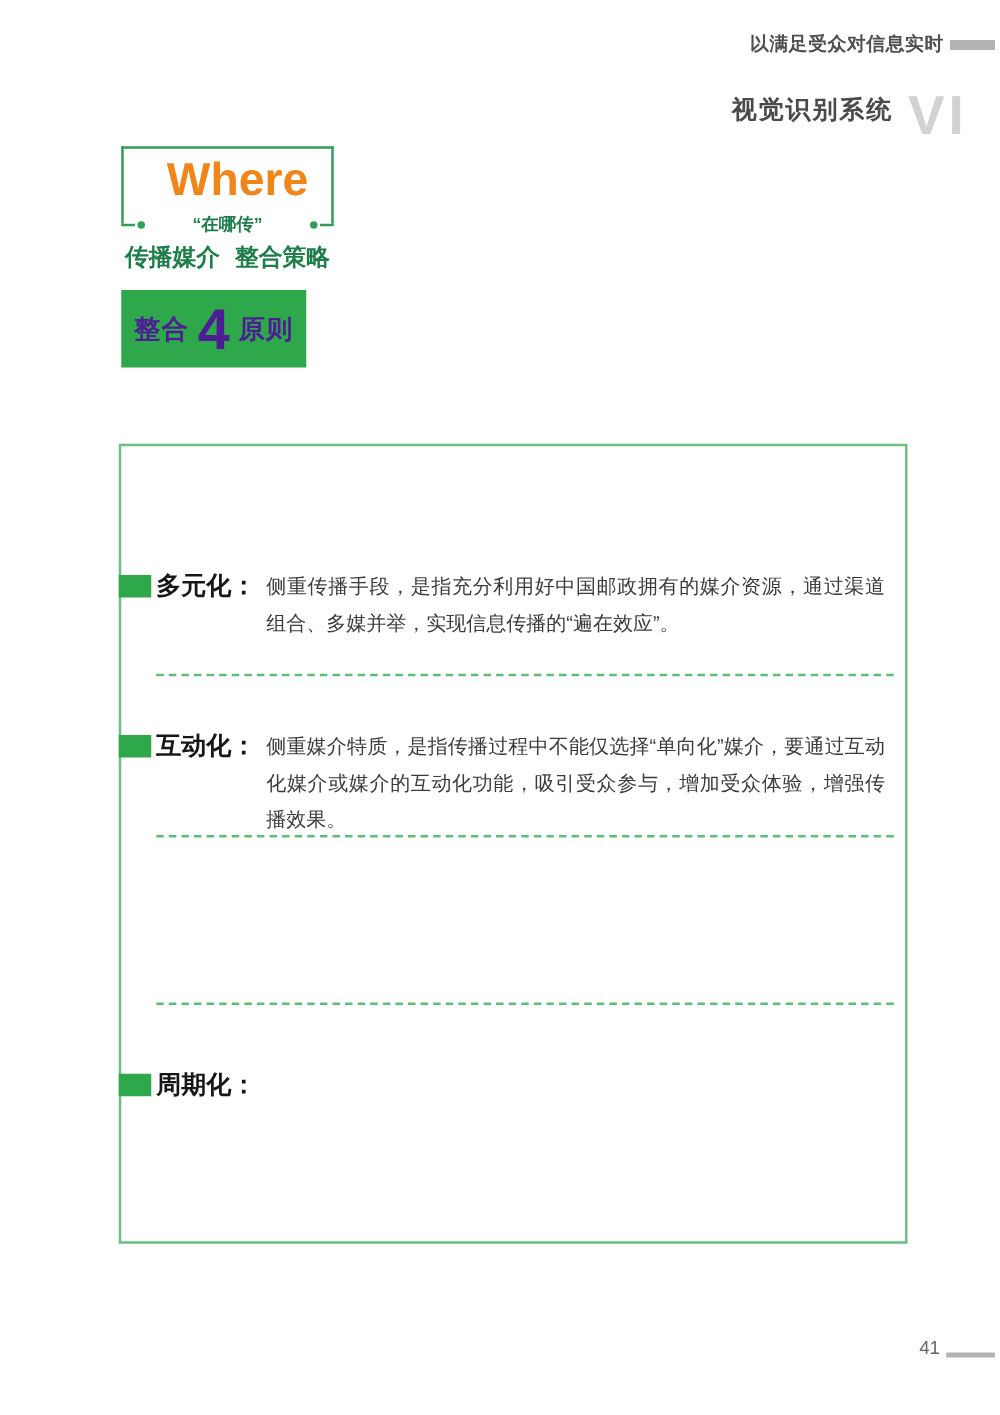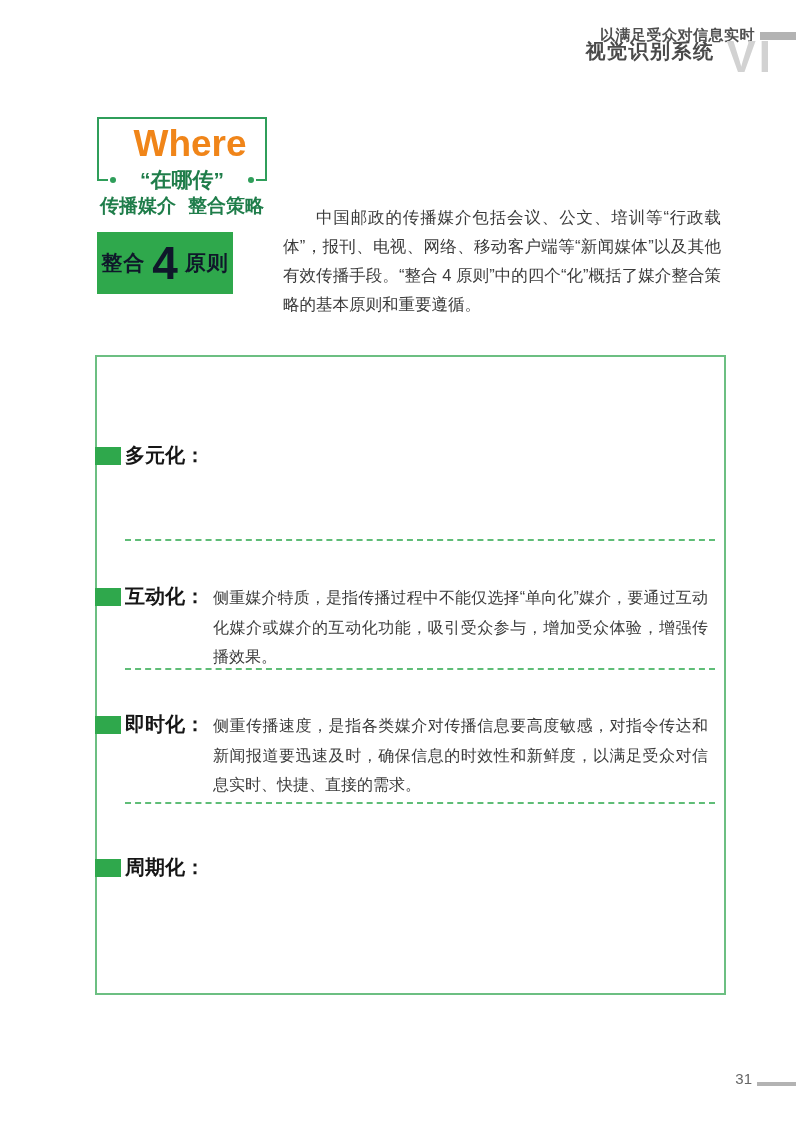--- a/index.html
+++ b/index.html
@@ -6,65 +6,65 @@
   .page {
     position:relative; width:800px; height:1132px; background:#ffffff;
     font-family:"Liberation Sans","DejaVu Sans",sans-serif; overflow:hidden;
   }
 
   
   .hdr-line1 { position:absolute; top:26px; right:4px; display:flex; align-items:center; gap:5px; }
   .hdr-title { font-size:15px; font-weight:bold; color:#4f4f4f; letter-spacing:0.5px; }
   .hdr-bar   { width:36px; height:8px; background:#b3b3b3; }
   .hdr-line2 { position:absolute; top:38px; right:26px; display:flex; align-items:flex-end; }
-  .hdr-sub   { font-size:20px; font-weight:bold; color:#4a4a4a; letter-spacing:1.5px; padding-bottom:8px; }
+  .hdr-sub   { font-size:20px; font-weight:bold; color:#4a4a4a; letter-spacing:1.5px; padding-bottom:8px;margin-top:36px; }
   .hdr-vi    { font-size:44px; font-weight:bold; color:#d2d2d2; line-height:0.75; letter-spacing:3px; margin-left:12px; }
 
   
   .where-box {
     position:absolute; left:97px; top:117px; width:166px; height:60px;
     border:2px solid #2f9e5a; border-bottom:none;
   }
   .where-en { text-align:center; margin-top:4px; font-size:37px; font-weight:bold; color:#f08519;padding-left:16px; }
   .where-bottom {
     position:absolute; left:97px; top:167px; width:170px; height:26px;
     display:flex; align-items:center;
   }
   .wb-line { height:2px; background:#2f9e5a; flex:0 0 11px; }
   .wb-dot  { width:6px; height:6px; border-radius:50%; background:#2f9e5a; margin:0 2px; flex:0 0 auto; }
-  .where-cn { flex:1; text-align:center; font-size:21px; font-weight:bold; color:#1f7d4a; white-space:nowrap; }
+  .where-cn { flex:1; text-align:center; font-size:14px; font-weight:bold; color:#1f7d4a; white-space:nowrap; }
   .where-subtitles {
     position:absolute; left:100px; top:193px; width:164px;
     display:flex; justify-content:space-between;
     font-size:19px; font-weight:bold; color:#1f7d4a;
   }
 
   
   .badge {
-    position:absolute; left:97px; top:232px; width:136px; height:62px;
-    background:#2fa84c; color:#0f172a;
+    position:absolute; left:97px; top:232px; width:148px; height:62px;
+    background:#2fa84c; color:#4c1d95;
     display:flex; align-items:center; justify-content:center;
   }
   .badge-prefix,.badge-suffix { font-size:21px; font-weight:bold; letter-spacing:1px; }
   .badge-number { font-size:46px; font-weight:bold; margin:0 7px; line-height:1; }
 
   
   .intro {
     position:absolute; left:283px; top:203px; width:438px;
     font-size:16.5px; line-height:1.75; color:#3b3b3b;
     text-indent:2em; text-align:justify;
   }
 
   
   .main-box { position:absolute; left:95px; top:355px; width:627px; height:636px; border:2px solid #6cbf82; }
   .principle { position:absolute; left:0; width:100%; display:flex; align-items:flex-start; }
   .p-bullet { flex:0 0 26px; height:18px; background:#2fa84c; margin-left:-2px; margin-top:5px; }
   .p-label  { flex:0 0 78px; margin-left:4px; font-size:20px; font-weight:bold; color:#161616; white-space:nowrap; }
   .p-text   { flex:1; margin-left:8px; margin-right:16px; font-size:16px; line-height:1.85; color:#3b3b3b; text-align:justify; }
-  .p1 { top:85px; } .p2 { top:226px; } .p3 { top:354px; } .p4 { top:497px; }
+  .p1 { top:98px; } .p2 { top:226px; } .p3 { top:354px; } .p4 { top:497px; }
   .sep { position:absolute; left:28px; width:590px; height:0; border-top:2px dashed #5fbd77; }
   .s1 { top:182px; } .s2 { top:311px; } .s3 { top:445px; }
 
   
   .footer-page { position:absolute; top:1070px; right:48px; font-size:15px; color:#666666; }
   .footer-bar  { position:absolute; top:1082px; left:757px; right:4px; height:4px; background:#b3b3b3; }
 </style>
 </head>
 <body>
 
@@ -93,47 +93,42 @@
     <span>传播媒介</span>
     <span>整合策略</span>
   </div>
 
   <div class="badge">
     <span class="badge-prefix">整合</span>
     <span class="badge-number">4</span>
     <span class="badge-suffix">原则</span>
   </div>
 
-  <div class="intro">中国邮政的传播媒介包括会议、公文、培训等“行政载体”，报刊、电视、网络、移动客户端等“新闻媒体”以及其他有效传播手段。“整合 4 原则”中的四个“化”概括了媒介整合策略的基本原则和重要遵循。</div>
 
   <div class="main-box">
 
     <div class="principle p1">
       <span class="p-bullet"></span>
       <span class="p-label">多元化：</span>
+      <span class="p-text">侧重传播手段，是指充分利用好中国邮政拥有的媒介资源，通过渠道组合、多媒并举，实现信息传播的“遍在效应”。</span>
     </div>
     <div class="sep s1"></div>
 
     <div class="principle p2">
       <span class="p-bullet"></span>
       <span class="p-label">互动化：</span>
       <span class="p-text">侧重媒介特质，是指传播过程中不能仅选择“单向化”媒介，要通过互动化媒介或媒介的互动化功能，吸引受众参与，增加受众体验，增强传播效果。</span>
     </div>
     <div class="sep s2"></div>
 
-    <div class="principle p3">
-      <span class="p-bullet"></span>
-      <span class="p-label">即时化：</span>
-      <span class="p-text">侧重传播速度，是指各类媒介对传播信息要高度敏感，对指令传达和新闻报道要迅速及时，确保信息的时效性和新鲜度，以满足受众对信息实时、快捷、直接的需求。</span>
-    </div>
     <div class="sep s3"></div>
 
     <div class="principle p4">
       <span class="p-bullet"></span>
       <span class="p-label">周期化：</span>
     </div>
 
   </div>
 
-  <div class="footer-page">31</div>
+  <div class="footer-page">41</div>
   <div class="footer-bar"></div>
 
 </div>
 
 </body></html>

